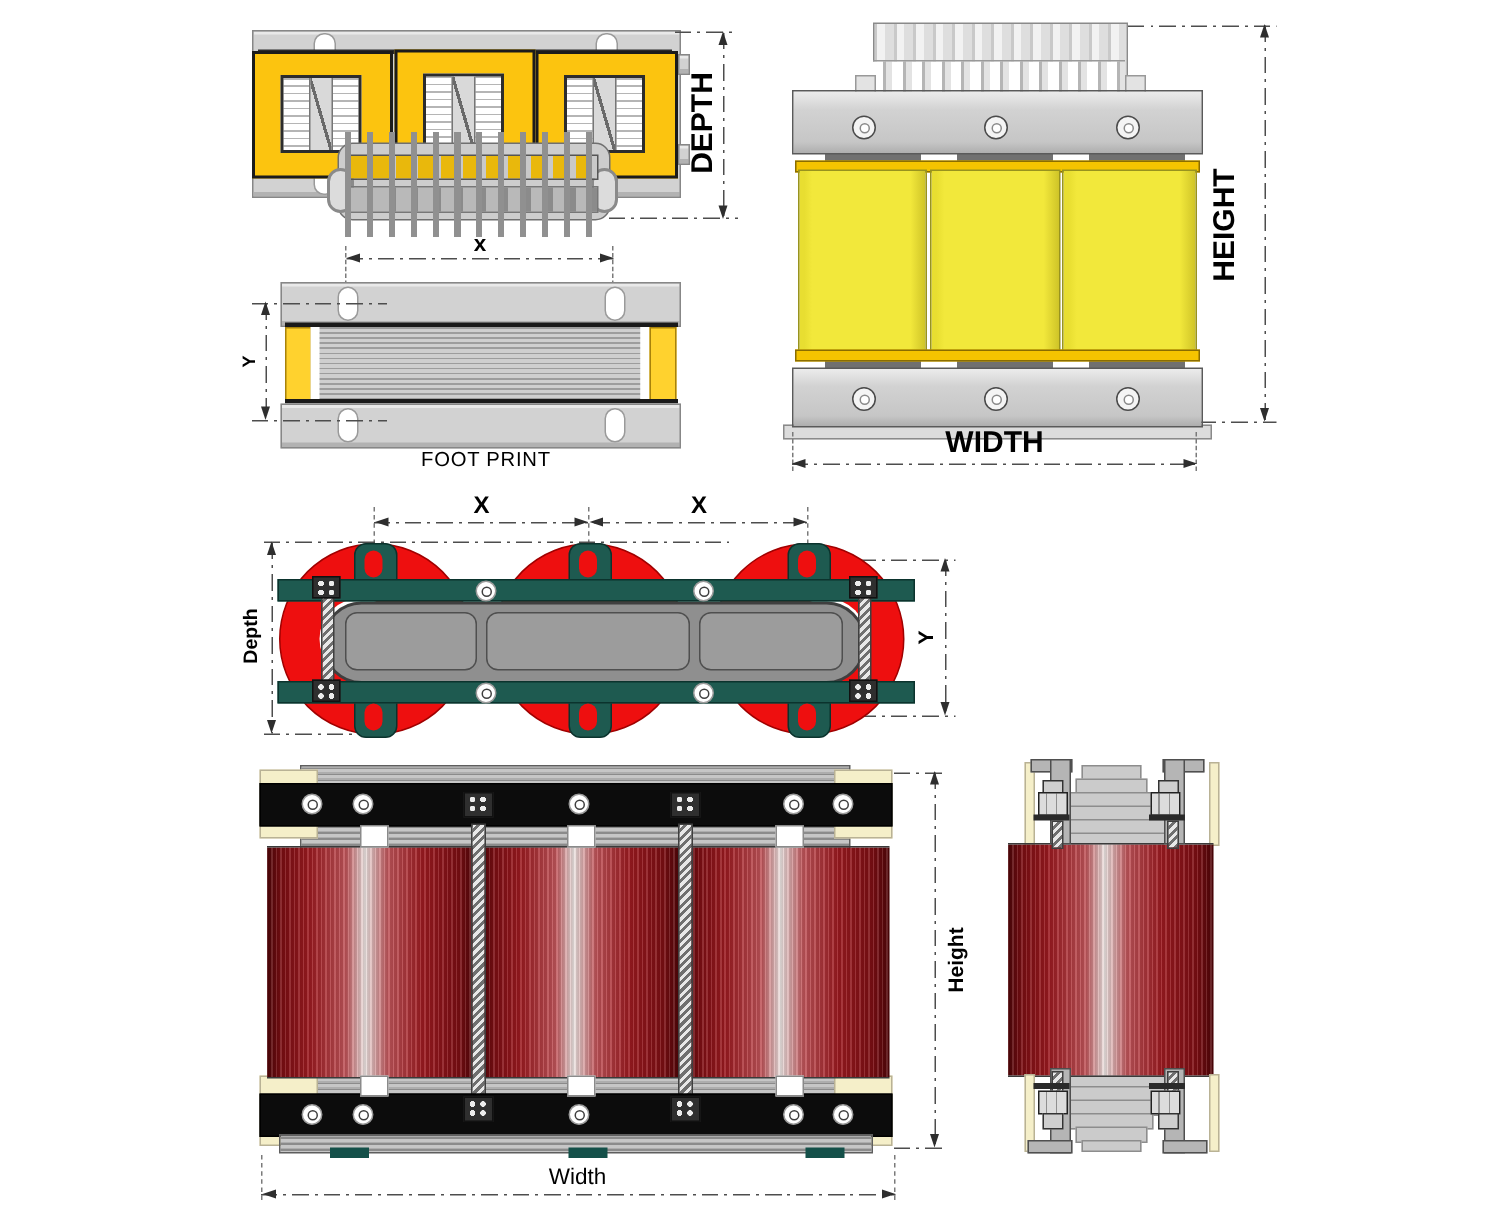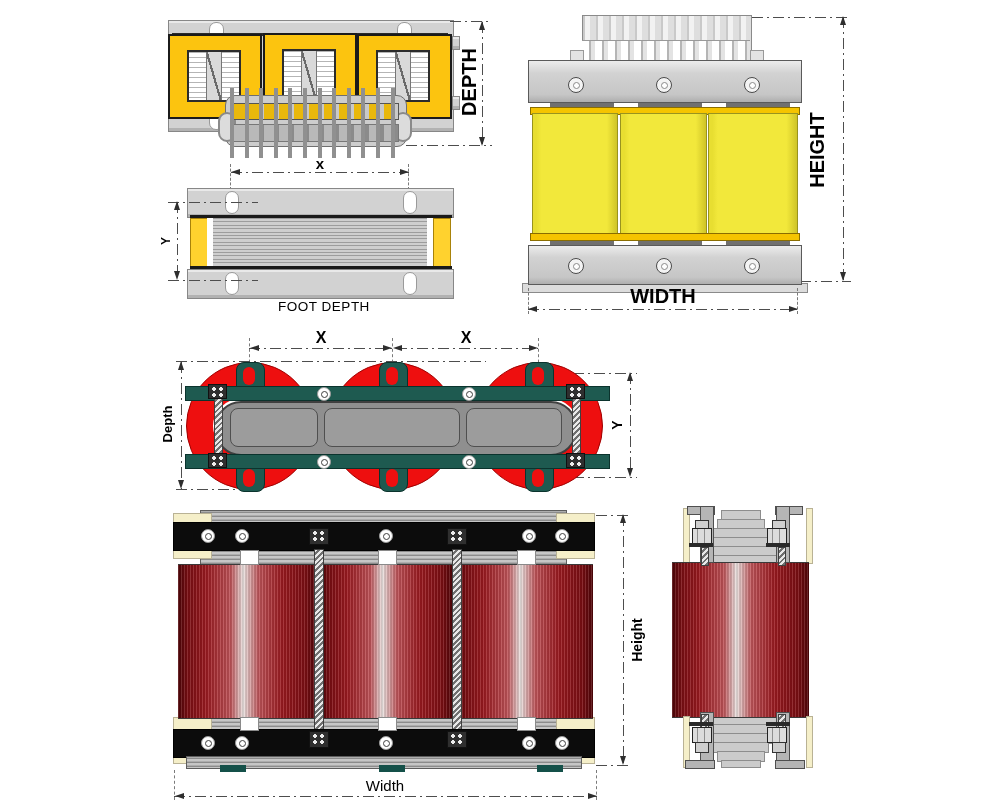--- a/index.html
+++ b/index.html
@@ -128,21 +128,21 @@
     <div class="abs plate" style="left:187px;top:269px;width:265px;height:28px;"></div>
     <div class="abs slot" style="left:225px;top:272px;width:12px;height:21px;"></div>
     <div class="abs slot" style="left:403px;top:272px;width:12px;height:21px;"></div>
 
     <div class="dd-h" style="left:168px;top:202px;width:90px;"></div>
     <div class="dd-h" style="left:168px;top:280px;width:90px;"></div>
     <div class="dd-v" style="left:177px;top:202px;height:78px;"></div>
     <div class="ar ar-up" style="left:174px;top:201px;"></div>
     <div class="ar ar-down" style="left:174px;top:271px;"></div>
     <div class="lbl vert" style="left:166px;top:241px;font-size:12px;">Y</div>
-    <div class="lbl" style="left:324px;top:306px;font-size:13.5px;font-weight:normal;letter-spacing:.5px;">FOOT DEPTH</div>
+    <div class="lbl" style="left:324px;top:306px;font-size:13.5px;font-weight:normal;letter-spacing:.5px;">FOOT PRINT</div>
   </div>
 
   <div>
     <div class="abs" style="left:582px;top:15px;width:168px;height:46px;border:1px solid #8a8a8a;background:repeating-linear-gradient(90deg,#c9c9c9 0 2px,#f2f2f2 2px 7px,#dedede 7px 13px);"></div>
     <div class="abs" style="left:582px;top:40px;width:168px;height:21px;border-top:1px solid #999;background:repeating-linear-gradient(90deg,#fff 0 7px,#b5b5b5 7px 9px,#e3e3e3 9px 13px);"></div>
     <div class="abs" style="left:570px;top:50px;width:12px;height:11px;background:#e3e3e3;border:1px solid #999;"></div>
     <div class="abs" style="left:750px;top:50px;width:12px;height:11px;background:#e3e3e3;border:1px solid #999;"></div>
     <div class="abs" style="left:528px;top:60px;width:272px;height:41px;border:1.5px solid #5a5a5a;background:linear-gradient(180deg,#ececec,#d2d2d2 30%,#c6c6c6 82%,#aeaeae);z-index:2;"></div>
     <div class="cbolt" style="left:568px;top:77px;"></div>
     <div class="cbolt" style="left:656px;top:77px;"></div>

